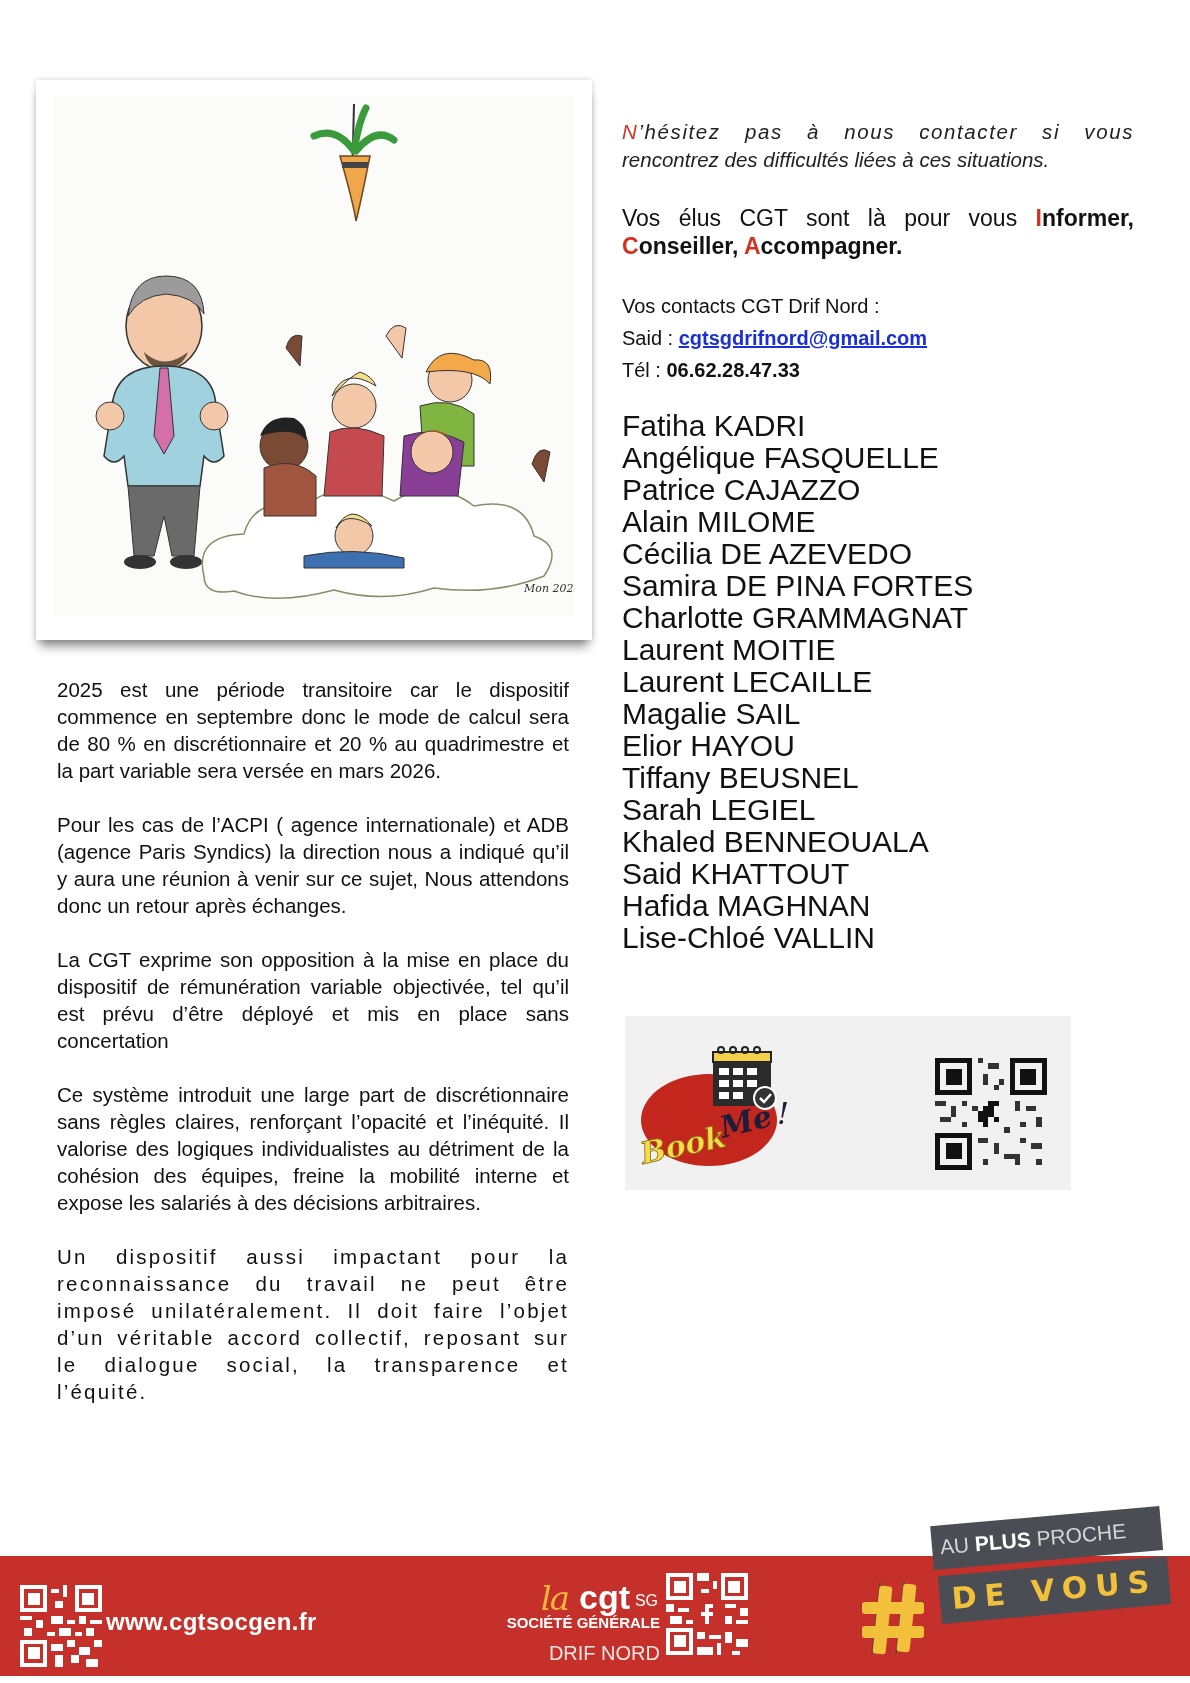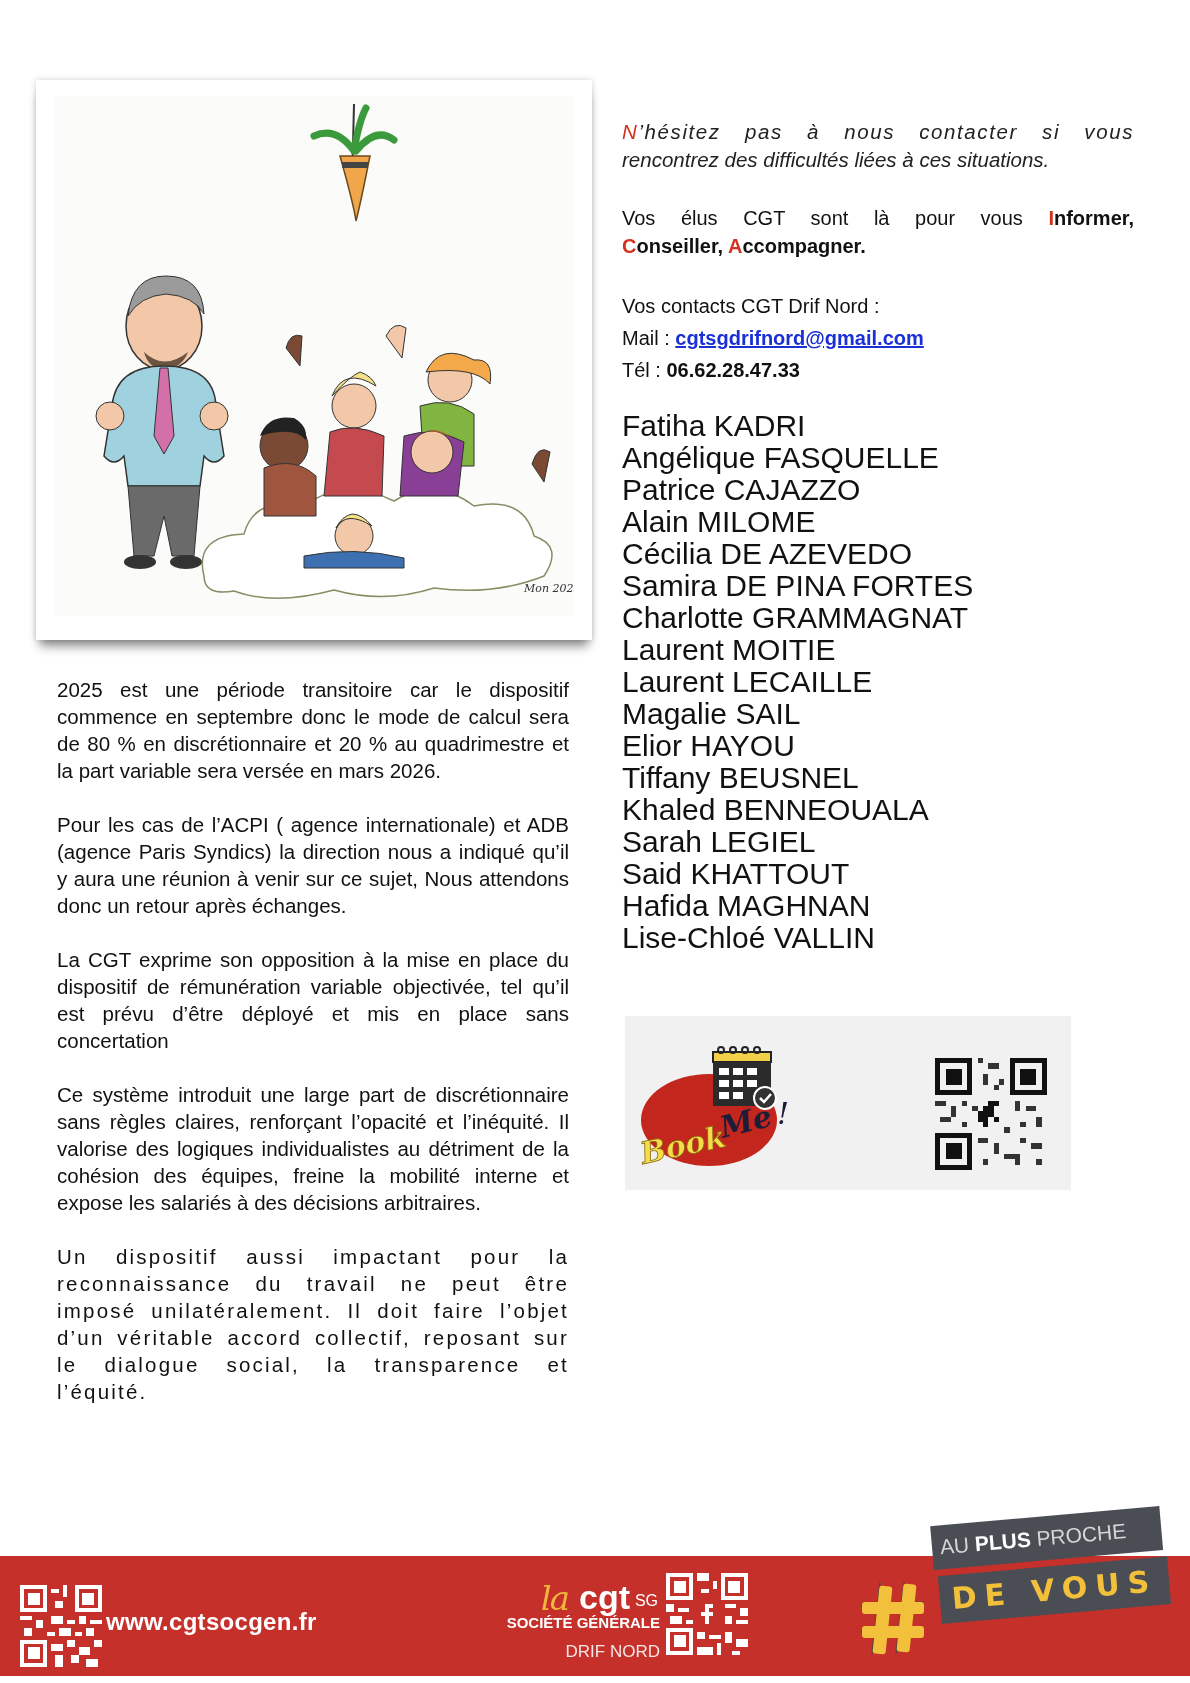--- a/index.html
+++ b/index.html
@@ -30,21 +30,21 @@
     .right-col {
       position: absolute; left: 622px; top: 118px; width: 512px; color: #111;
     }
     .intro {
       font-size: 20.5px; line-height: 28px; font-style: italic; text-align: justify;
       color: #222;
     }
     .intro .first-line { text-align-last: justify; letter-spacing: 1.6px; display: block; }
     .red { color: #d3321f; }
     .elus {
-      margin-top: 30px; font-size: 20px; line-height: 28px; text-align: justify;
+      margin-top: 30px; font-size: 23px; line-height: 28px; text-align: justify;
     }
     .elus .line1 { display: block; text-align-last: justify; }
     .elus b { font-weight: bold; }
     .contacts { margin-top: 30px; font-size: 20px; line-height: 32px; }
     .contacts a { color: #1a2fd6; font-weight: bold; text-decoration: underline; }
     .contacts b { font-weight: bold; }
     .names { margin-top: 24px; font-size: 30px; line-height: 32px; list-style: none; }
 
     
     .bookme-panel {
@@ -66,21 +66,21 @@
     }
     .cgt-logo { position: absolute; left: 500px; top: 18px; width: 160px; height: 90px; color: #fff; text-align: right; }
     .cgt-top { position: absolute; right: 0; top: 0; height: 42px; width: 160px; }
     .cgt-la {
       position: absolute; right: 92px; top: 4px; font-family: "DejaVu Serif", serif;
       font-style: italic; color: #f2b43b; font-size: 34px; letter-spacing: -2px;
     }
     .cgt-cgt { position: absolute; right: 30px; top: 4px; font-size: 34px; font-weight: bold; color: #fff; }
     .cgt-sg { position: absolute; right: 2px; top: 18px; font-size: 16px; color: #fff; }
     .cgt-societe { position: absolute; right: 0; top: 40px; font-size: 15px; font-weight: bold; white-space: nowrap; }
-    .cgt-drif { position: absolute; right: 0; top: 68px; font-size: 17px; white-space: nowrap; color: #f6e6e4; }
+    .cgt-drif { position: absolute; right: 0; top: 68px; font-size: 20px; white-space: nowrap; color: #f6e6e4; }
     .footer-qr-mid { position: absolute; left: 666px; top: 16px; width: 82px; height: 84px; }
 
     .hashtag {
       position: absolute; left: 858px; top: 22px; width: 70px; height: 80px;
     }
     .slogan-top {
       position: absolute; left: 934px; top: -30px; width: 230px; height: 44px;
       background: #4a4d53; transform: rotate(-5deg); transform-origin: left bottom;
       color: #fff; font-size: 21px; line-height: 44px; padding-left: 8px; white-space: nowrap;
     }
@@ -160,39 +160,39 @@
     <span>rencontrez des difficultés liées à ces situations.</span>
   </div>
 
   <div class="elus">
     <span class="line1"><span>Vos élus CGT sont là pour vous </span><b><span class="red">I</span><span>nformer,</span></b></span>
     <b><span class="red">C</span><span>onseiller, </span><span class="red">A</span><span>ccompagner.</span></b>
   </div>
 
   <div class="contacts">
     <div>Vos contacts CGT Drif Nord :</div>
-    <div><span>Mail : </span><a href="#">cgtsgdrifnord@gmail.com</a></div>
+    <div><span>Said : </span><a href="#">cgtsgdrifnord@gmail.com</a></div>
     <div><span>Tél : </span><b>06.62.28.47.33</b></div>
   </div>
 
   <ul class="names">
     <li>Fatiha KADRI</li>
     <li>Angélique FASQUELLE</li>
     <li>Patrice CAJAZZO</li>
     <li>Alain MILOME</li>
     <li>Cécilia DE AZEVEDO</li>
     <li>Samira DE PINA FORTES</li>
     <li>Charlotte GRAMMAGNAT</li>
     <li>Laurent MOITIE</li>
     <li>Laurent LECAILLE</li>
     <li>Magalie SAIL</li>
     <li>Elior HAYOU</li>
     <li>Tiffany BEUSNEL</li>
+    <li>Sarah LEGIEL</li>
     <li>Khaled BENNEOUALA</li>
-    <li>Sarah LEGIEL</li>
     <li>Said KHATTOUT</li>
     <li>Hafida MAGHNAN</li>
     <li>Lise-Chloé VALLIN</li>
   </ul>
 </div>
 
 <div class="bookme-panel">
   <svg class="bookme-logo" viewBox="0 0 170 140">
     <ellipse cx="72" cy="82" rx="68" ry="46" fill="#c3261c"></ellipse>
     <g>

